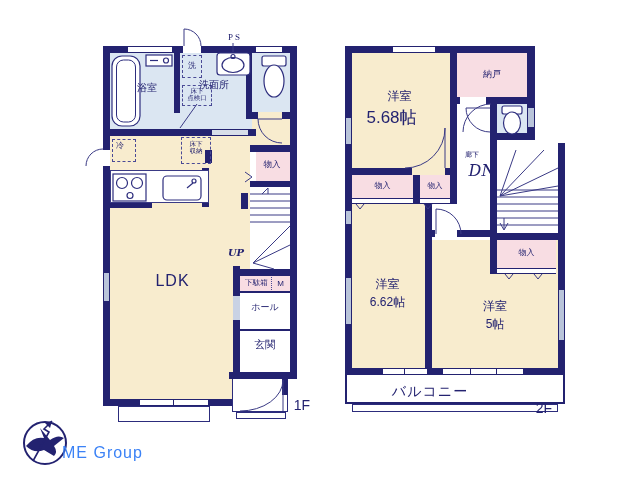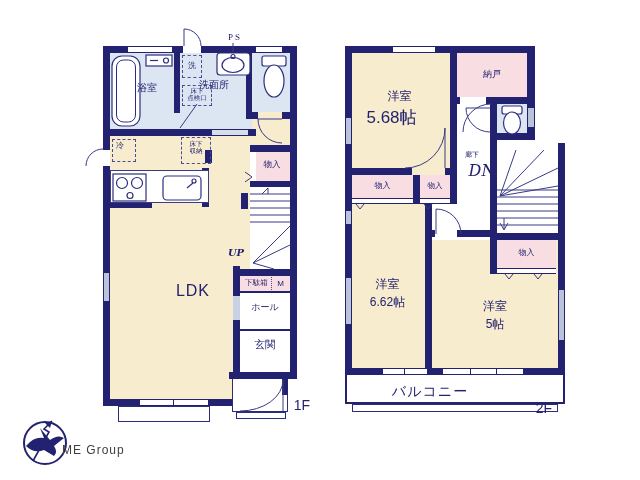--- a/index.html
+++ b/index.html
@@ -231,35 +231,35 @@
   <div class="lbl pre" style="left:183px;top:87px;width:28px;font-size:6.5px;">床下
 点検口</div>
   <div class="lbl" style="left:114px;top:141px;width:12px;font-size:8px;">冷</div>
   <div class="lbl pre" style="left:182px;top:140px;width:28px;font-size:6.5px;">床下
 収納</div>
   <div class="lbl" style="left:254px;top:160px;width:36px;font-size:8.5px;">物入</div>
   <div class="lbl" style="left:241px;top:279px;width:31px;font-size:7.5px;">下駄箱</div>
   <div class="lbl" style="left:273px;top:279px;width:15px;font-size:8px;">M</div>
   <div class="lbl" style="left:244px;top:302px;width:42px;font-size:9px;">ホール</div>
   <div class="lbl" style="left:246px;top:338px;width:38px;font-size:10.5px;">玄関</div>
-  <div class="lbl" style="left:135px;top:282px;width:75px;font-size:16px;letter-spacing:1px;text-align:right;">LDK</div>
+  <div class="lbl" style="left:135px;top:272px;width:75px;font-size:16px;letter-spacing:1px;">LDK</div>
   <div class="lbl" style="left:224px;top:32px;width:22px;font-size:9px;letter-spacing:2px;font-family:Liberation Serif, serif;">PS</div>
   <div class="lbl ital" style="left:224px;top:247px;width:24px;font-size:10px;font-weight:bold;">UP</div>
   <div class="lbl" style="left:289px;top:397px;width:26px;font-size:14px;">1F</div>
 
   <div class="lbl" style="left:362px;top:90px;width:75px;font-size:12px;">洋室</div>
   <div class="lbl" style="left:354px;top:108px;width:75px;font-size:17px;">5.68帖</div>
   <div class="lbl" style="left:462px;top:69px;width:60px;font-size:9px;">納戸</div>
   <div class="lbl" style="left:458px;top:151px;width:28px;font-size:7px;">廊下</div>
   <div class="lbl ital" style="left:468px;top:162px;width:28px;font-size:16px;">DN</div>
   <div class="lbl" style="left:352px;top:181px;width:61px;font-size:8px;">物入</div>
   <div class="lbl" style="left:420px;top:182px;width:30px;font-size:7.5px;">物入</div>
   <div class="lbl" style="left:497px;top:248px;width:59px;font-size:8px;">物入</div>
   <div class="lbl" style="left:350px;top:278px;width:75px;font-size:12px;">洋室</div>
   <div class="lbl" style="left:346px;top:296px;width:83px;font-size:12px;">6.62帖</div>
   <div class="lbl" style="left:455px;top:300px;width:80px;font-size:12px;">洋室</div>
   <div class="lbl" style="left:455px;top:318px;width:80px;font-size:12px;">5帖</div>
   <div class="lbl" style="left:380px;top:383px;width:100px;font-size:14px;letter-spacing:1px;">バルコニー</div>
   <div class="lbl" style="left:530px;top:400px;width:28px;font-size:14px;">2F</div>
 
-  <div class="lbl" style="left:62px;top:444px;width:90px;font-size:12px;color:#404040;text-align:left;letter-spacing:1px;">ME Group</div>
+  <div class="lbl" style="left:62px;top:444px;width:90px;font-size:16px;color:#3b82f6;text-align:left;letter-spacing:1px;">ME Group</div>
 
 </div>
 
 </body></html>

